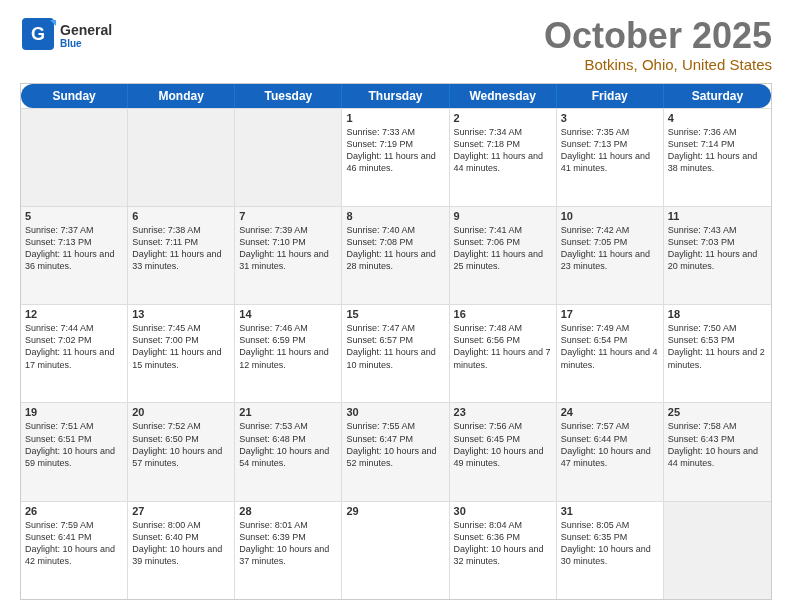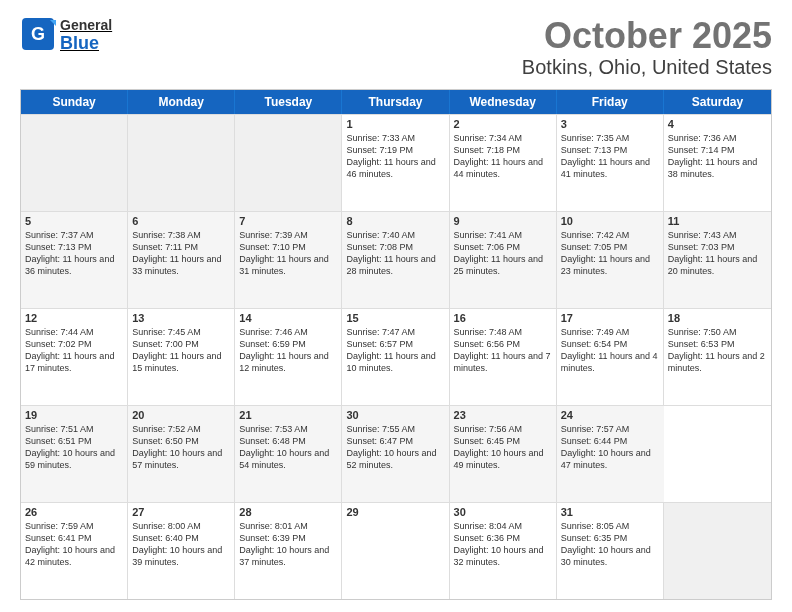--- a/index.html
+++ b/index.html
@@ -30,33 +30,34 @@
     .title-block {
       text-align: right;
     }
     .month-title {
       font-size: 36px;
       font-weight: bold;
       color: #737373;
       line-height: 1.1;
     }
     .location {
-      font-size: 20px;
-      color: #404040;
+      font-size: 15px;
+      color: #a16207;
     }
     .calendar {
       flex: 1;
       display: flex;
       flex-direction: column;
       border: 1px solid #ccc;
     }
     .cal-header {
       display: grid;
       grid-template-columns: repeat(7, 1fr);
       background: #1565C0;
+      border-radius: 12px;
     }
     .cal-header-cell {
       color: #fff;
       font-size: 12px;
       font-weight: bold;
       padding: 5px 4px;
       text-align: center;
       border-right: 1px solid #1976D2;
     }
     .cal-header-cell:last-child { border-right: none; }
@@ -103,23 +104,23 @@
 <div class="page">
   <div class="header">
     <div class="logo">
       <div>
         <svg width="36" height="36" viewBox="0 0 36 36">
           <rect x="2" y="2" width="32" height="32" rx="4" fill="#1565C0"></rect>
           <text x="18" y="24" text-anchor="middle" fill="white" font-size="18" font-weight="bold" font-family="Arial">G</text>
           <polygon points="30,4 36,10 36,4" fill="#42A5F5"></polygon>
         </svg>
       </div>
-      <div style="margin-left:4px;text-decoration:underline;">
+      <div style="margin-left:4px;">
         <div style="font-size:14px; font-weight:bold; color:#333; line-height:1.1;"><span>General</span></div>
-        <div style="font-size:18px; font-weight:bold; color:#1565C0; line-height:1.1;"><span>Blue</span></div>
+        <div style="font-size:10px; font-weight:bold; color:#1565C0; line-height:1.1;"><span>Blue</span></div>
       </div>
     </div>
     <div class="title-block">
       <div class="month-title">October 2025</div>
       <div class="location">Botkins, Ohio, United States</div>
     </div>
   </div>
 
   <div class="calendar">
     <div class="cal-header">
@@ -303,20 +304,27 @@
 Daylight: 10 hours
 and 49 minutes.</div>
           </div>
           <div class="cal-cell">
             <span class="cell-day">24</span>
             <div class="cell-info">Sunrise: 7:57 AM
 Sunset: 6:44 PM
 Daylight: 10 hours
 and 47 minutes.</div>
           </div>
+          <div class="cal-cell">
+            <span class="cell-day">25</span>
+            <div class="cell-info">Sunrise: 7:58 AM
+Sunset: 6:43 PM
+Daylight: 10 hours
+and 44 minutes.</div>
+          </div>
         </div>
         <div class="cal-row">
           <div class="cal-cell">
             <span class="cell-day">26</span>
             <div class="cell-info">Sunrise: 7:59 AM
 Sunset: 6:41 PM
 Daylight: 10 hours
 and 42 minutes.</div>
           </div>
           <div class="cal-cell">

